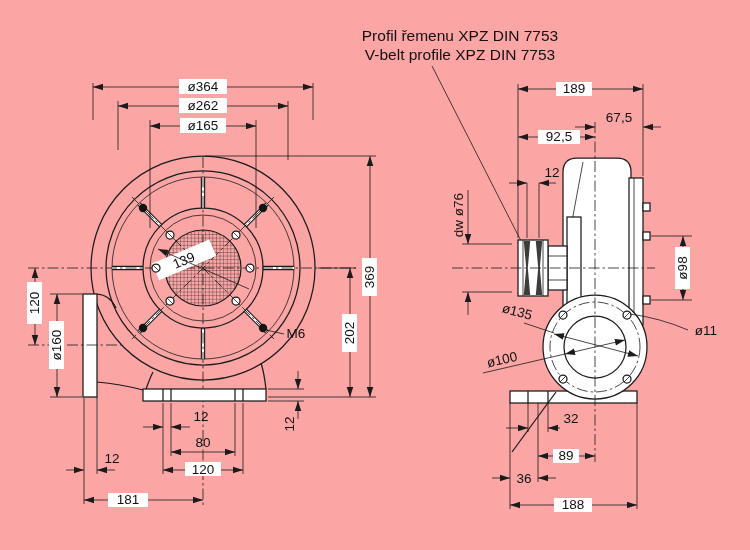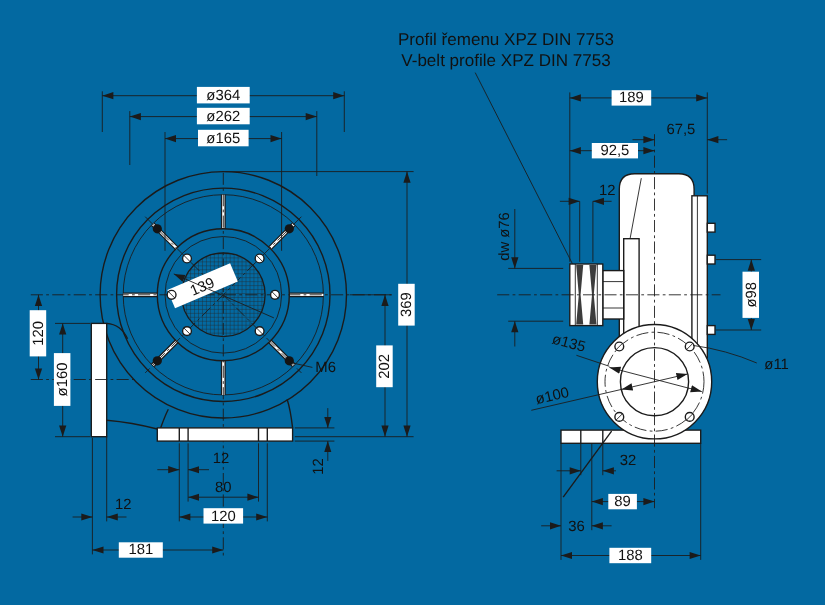--- a/index.html
+++ b/index.html
@@ -1,16 +1,16 @@
 <!DOCTYPE html>
 <html><head>
 <meta charset="utf-8">
 <style>
   html,body{margin:0;padding:0;background:#fff;}
-  .stage{position:relative;width:750px;height:550px;background:#0369a1;overflow:hidden;
+  .stage{position:relative;width:750px;height:550px;background:#fca5a5;overflow:hidden;
          font-family:"Liberation Sans",sans-serif;}
   svg{display:block}
   .ln  {stroke:#1b1b1b;stroke-width:1.25;fill:none;}
   .lnf {stroke:#1b1b1b;stroke-width:1.25;fill:#ffffff;}
   .tn  {stroke:#1b1b1b;stroke-width:0.8;fill:none;}
   .cl  {stroke:#1b1b1b;stroke-width:0.8;fill:none;stroke-dasharray:11 3 2.5 3;}
   .spk1{stroke:#1b1b1b;stroke-width:4.4;fill:none;}
   .spk2{stroke:#ffffff;stroke-width:2.1;fill:none;}
   .dimt{font-size:13.5px;fill:#111;text-anchor:middle;}
   .ttl {font-size:15.5px;fill:#111;text-anchor:middle;}

